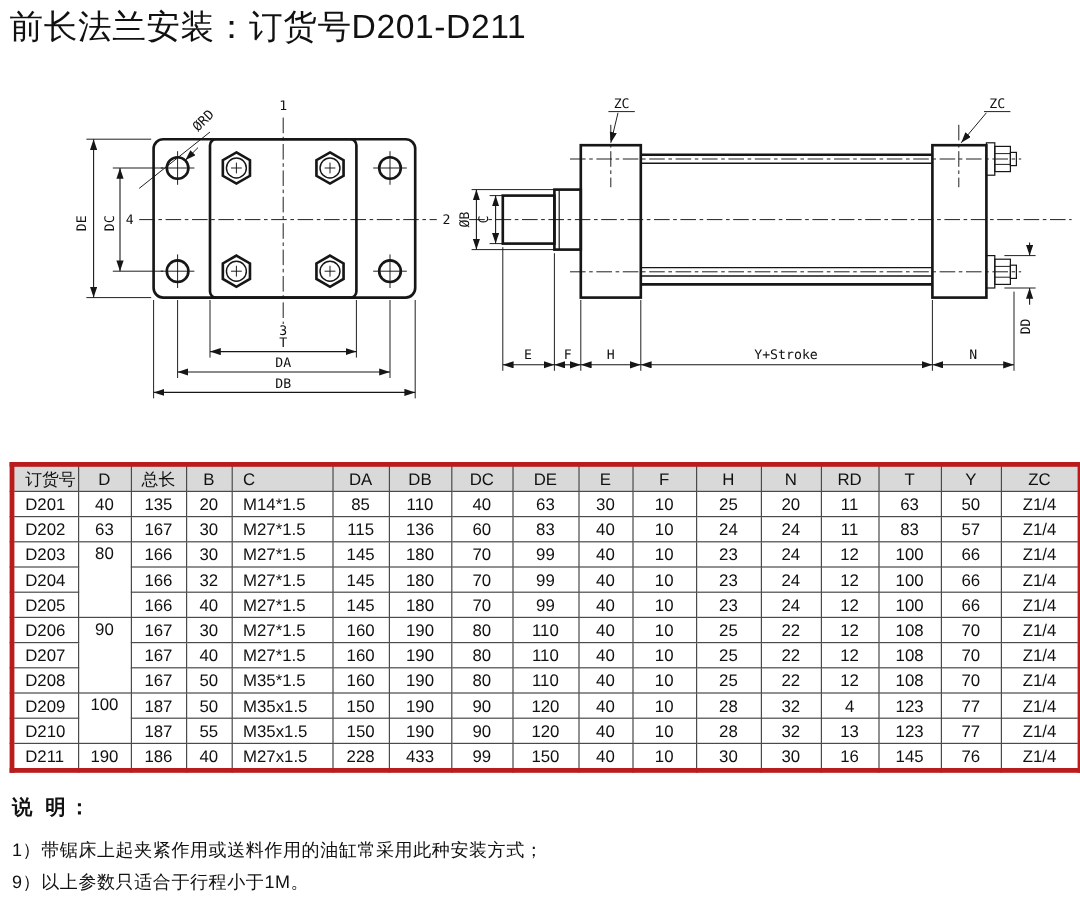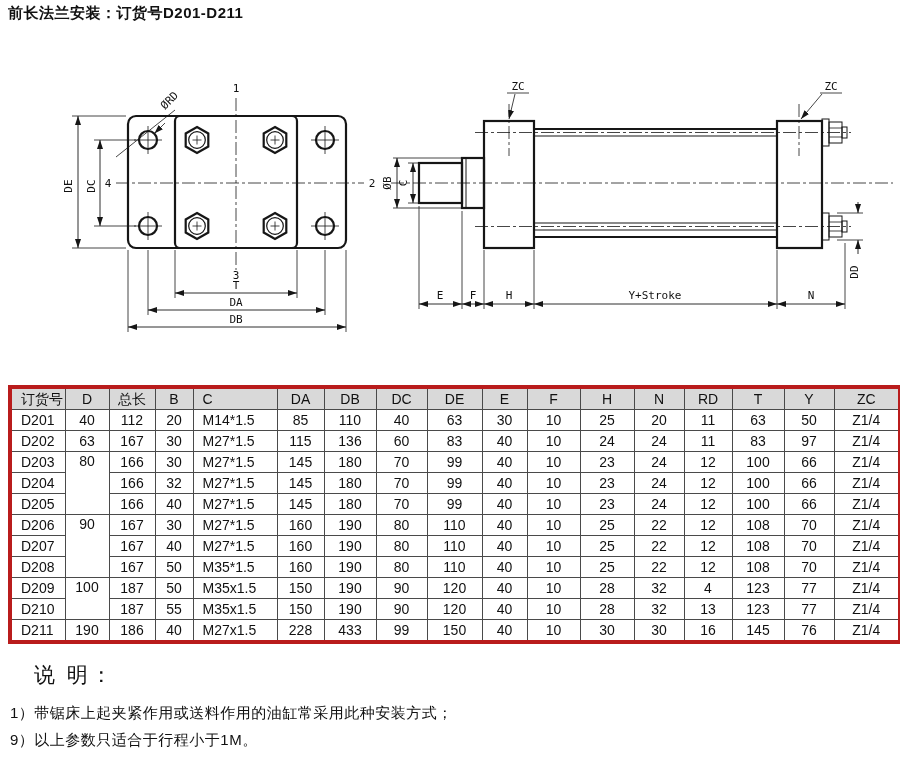--- a/index.html
+++ b/index.html
@@ -1,37 +1,37 @@
 <!DOCTYPE html>
 <html><head>
 <meta charset="utf-8">
 <style>
   html,body{margin:0;padding:0;}
   body{width:900px;height:760px;background:#ffffff;position:relative;
        font-family:"Liberation Sans",sans-serif;color:#111;overflow:hidden;}
-  .title{position:absolute;left:8px;top:4px;font-size:15px;font-weight:bold;letter-spacing:.5px;}
+  .title{position:absolute;left:8px;top:4px;font-size:28px;font-weight:normal;letter-spacing:.5px;}
   svg{position:absolute;overflow:visible;}
   svg text{font-family:"DejaVu Sans Mono",monospace;font-size:11px;fill:#111;}
   .fv{left:52px;top:76px;}
   .sv{left:381px;top:76px;}
   .thick{stroke:#161616;stroke-width:2.2;fill:none;}
   .thin{stroke:#161616;stroke-width:1;fill:none;}
   .xtra{stroke:#161616;stroke-width:1.2;fill:none;}
   .cl{stroke:#161616;stroke-width:.8;fill:none;stroke-dasharray:13 3 3 3;}
   .ext{stroke:#161616;stroke-width:.8;fill:none;}
   .dim{stroke:#161616;stroke-width:.9;fill:none;}
   table{position:absolute;left:8px;top:385px;width:890px;border-collapse:collapse;
         table-layout:fixed;border:4px solid #b91c1c;}
   th,td{border:1px solid #4a4a4a;font-size:14px;font-weight:normal;text-align:center;
         height:20px;padding:0;line-height:1.05;vertical-align:middle;white-space:nowrap;}
   thead th{background:#d9d9d9;}
   .la{text-align:left;padding-left:9px;}
   td[rowspan]{vertical-align:top;padding-top:2px;}
   .notes{position:absolute;left:10px;top:661px;}
-  .notes-title{font-size:21px;font-weight:normal;letter-spacing:3px;margin-bottom:15px;margin-left:24px;}
+  .notes-title{font-size:17px;font-weight:bold;letter-spacing:3px;margin-bottom:15px;}
   .note-line{font-size:15px;letter-spacing:.5px;margin-bottom:8px;}
 </style>
 </head>
 <body>
 
 <div class="title">前长法兰安装：订货号D201-D211</div>
 
 <svg class="fv" width="330" height="272" viewBox="0 0 330 272">
   <defs>
     <marker id="fvArr" markerUnits="userSpaceOnUse" markerWidth="10" markerHeight="8" refX="9" refY="3" orient="auto-start-reverse">
@@ -224,21 +224,21 @@
         <th>RD</th>
         <th>T</th>
         <th>Y</th>
         <th>ZC</th>
       </tr>
     </thead>
   <tbody id="table-body">
       <tr>
         <td class="la">D201</td>
         <td>40</td>
-        <td>112</td>
+        <td>135</td>
         <td>20</td>
         <td class="la">M14*1.5</td>
         <td>85</td>
         <td>110</td>
         <td>40</td>
         <td>63</td>
         <td>30</td>
         <td>10</td>
         <td>25</td>
         <td>20</td>
@@ -256,21 +256,21 @@
         <td>115</td>
         <td>136</td>
         <td>60</td>
         <td>83</td>
         <td>40</td>
         <td>10</td>
         <td>24</td>
         <td>24</td>
         <td>11</td>
         <td>83</td>
-        <td>97</td>
+        <td>57</td>
         <td>Z1/4</td>
       </tr>
       <tr>
         <td class="la">D203</td>
         <td rowspan="3">80</td>
         <td>166</td>
         <td>30</td>
         <td class="la">M27*1.5</td>
         <td>145</td>
         <td>180</td>

